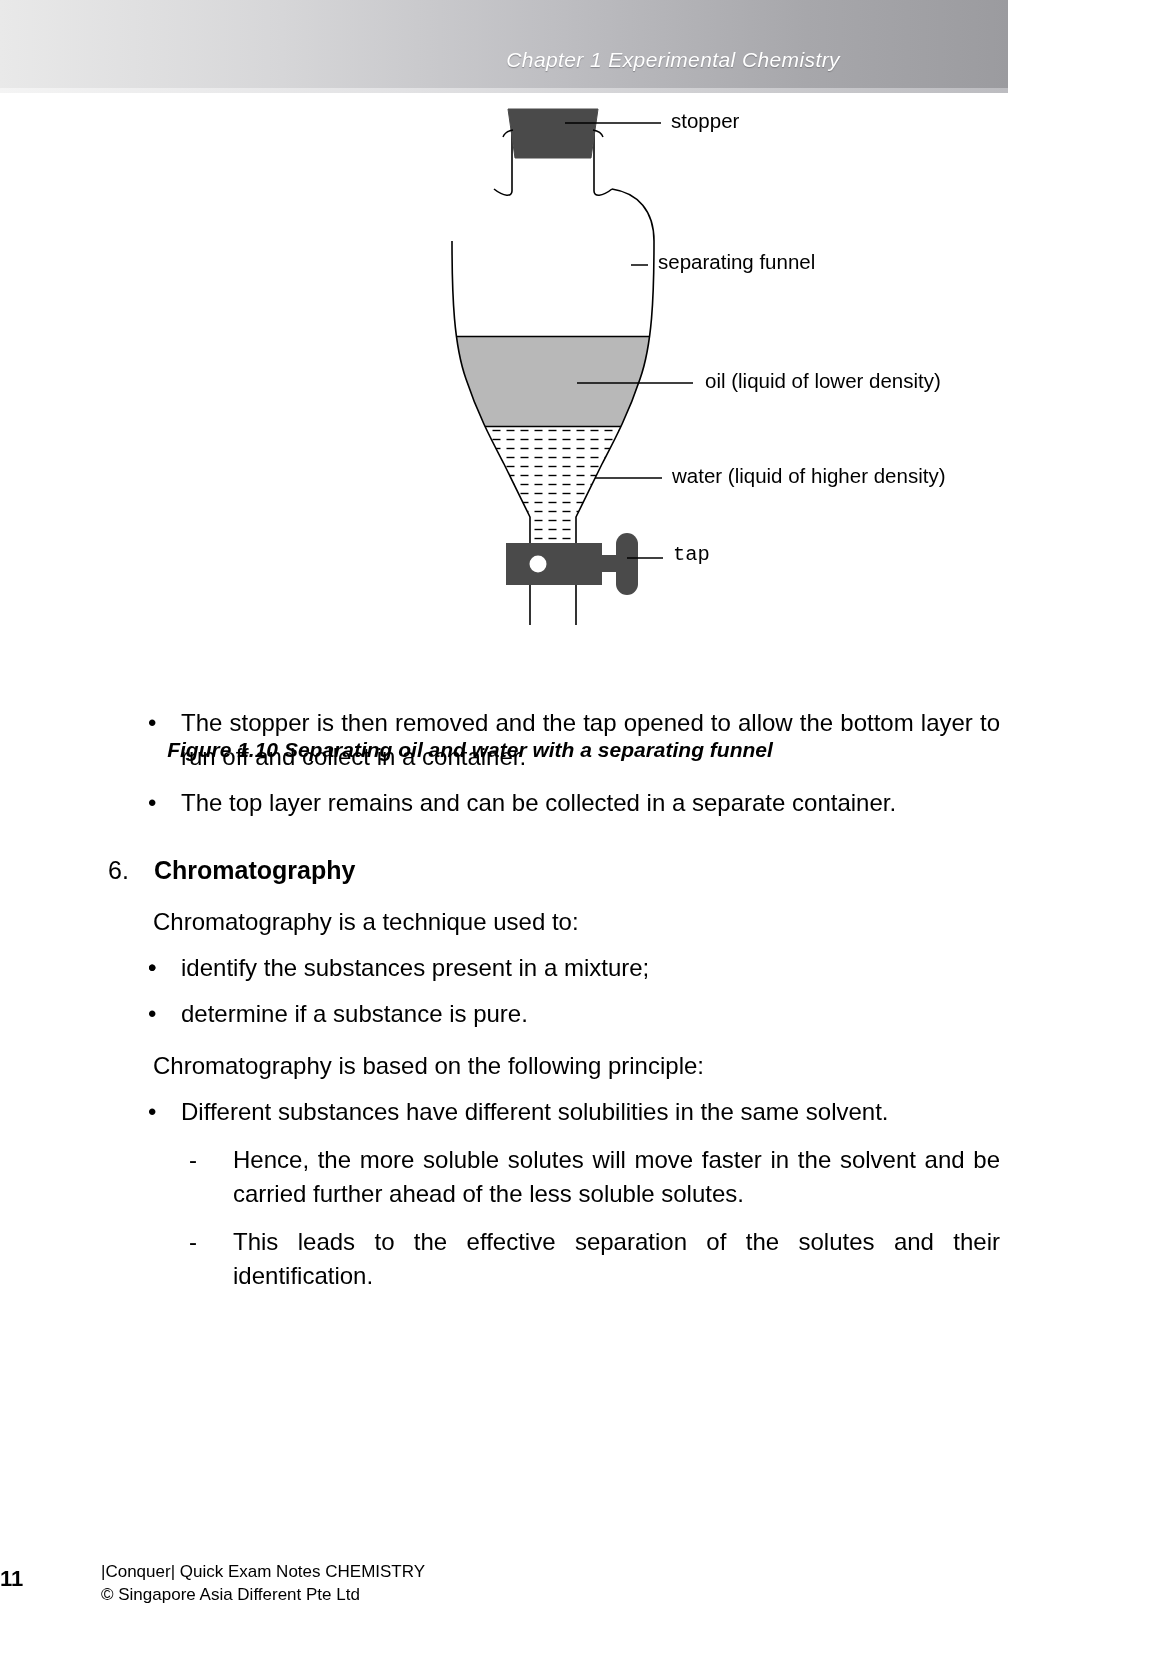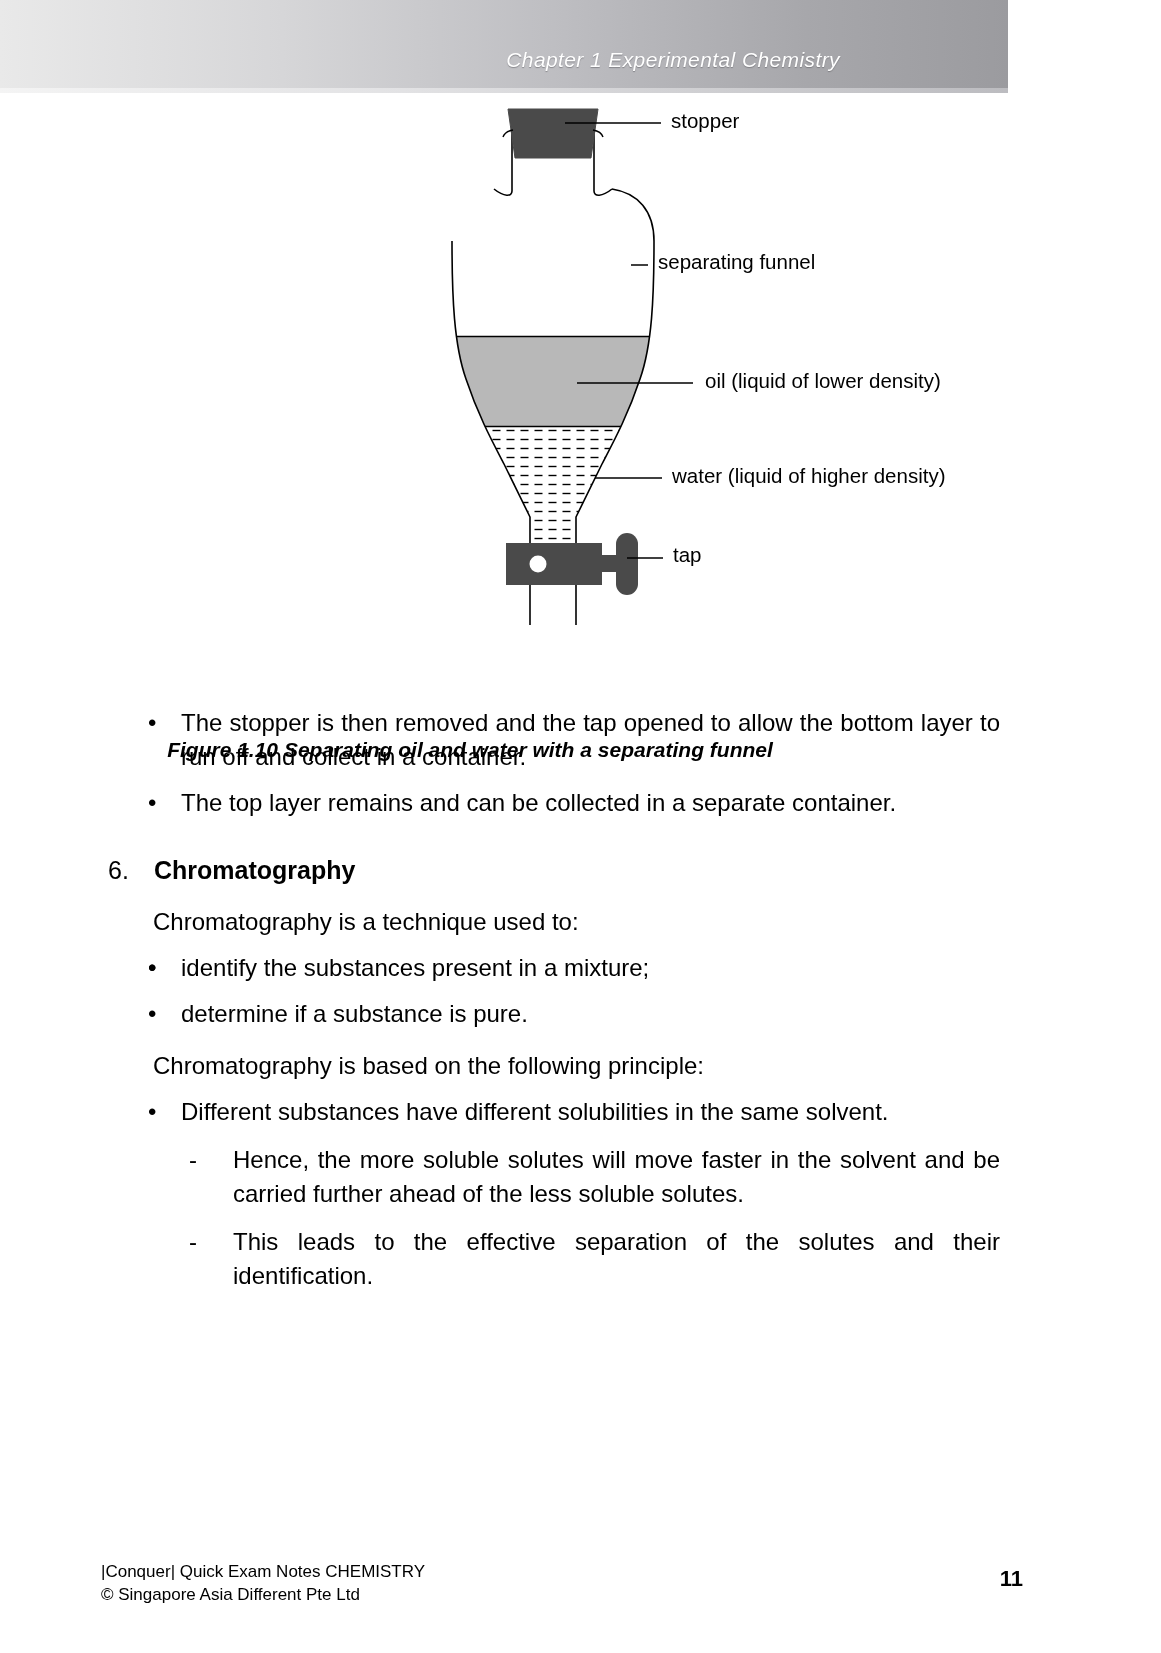--- a/index.html
+++ b/index.html
@@ -64,21 +64,21 @@
     position: absolute;
     font-size: 20.5px;
     color: #000000;
     white-space: nowrap;
     line-height: 1;
   }
   .fig-label.stopper   { left: 671px; top: 18px; }
   .fig-label.funnel    { left: 658px; top: 159px; }
   .fig-label.oil       { left: 705px; top: 278px; }
   .fig-label.water     { left: 672px; top: 373px; }
-  .fig-label.tap       { left: 673px; top: 452px; }
+  .fig-label.tap       { left: 673px; top: 452px; font-family: Liberation Mono, monospace; }
 
   .figure-caption {
     position: absolute;
     top: 645px;
     left: 0;
     width: 940px;
     text-align: center;
     font-size: 21px;
     font-weight: bold;
     font-style: italic;
@@ -181,21 +181,21 @@
     top: 28px;
     font-size: 17px;
     line-height: 1.35;
     color: #000000;
   }
   .footer-page {
     position: absolute;
     left: 0;
     top: 33px;
     width: 1023px;
-    text-align: right;
+    text-align: left;
     font-size: 22px;
     font-weight: bold;
   }
 </style>
 </head>
 <body>
 
 <div class="header-band">
   <div class="header-title">Chapter 1  Experimental Chemistry</div>
 </div>

